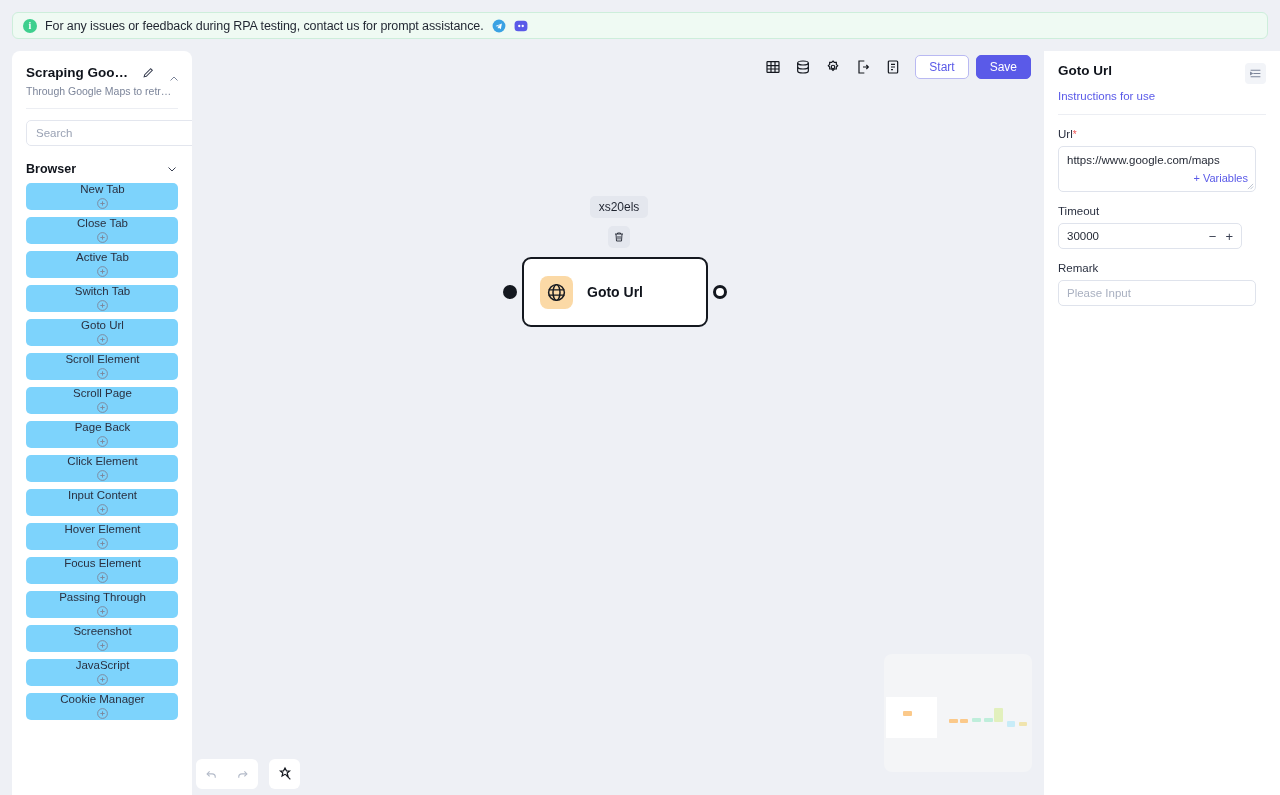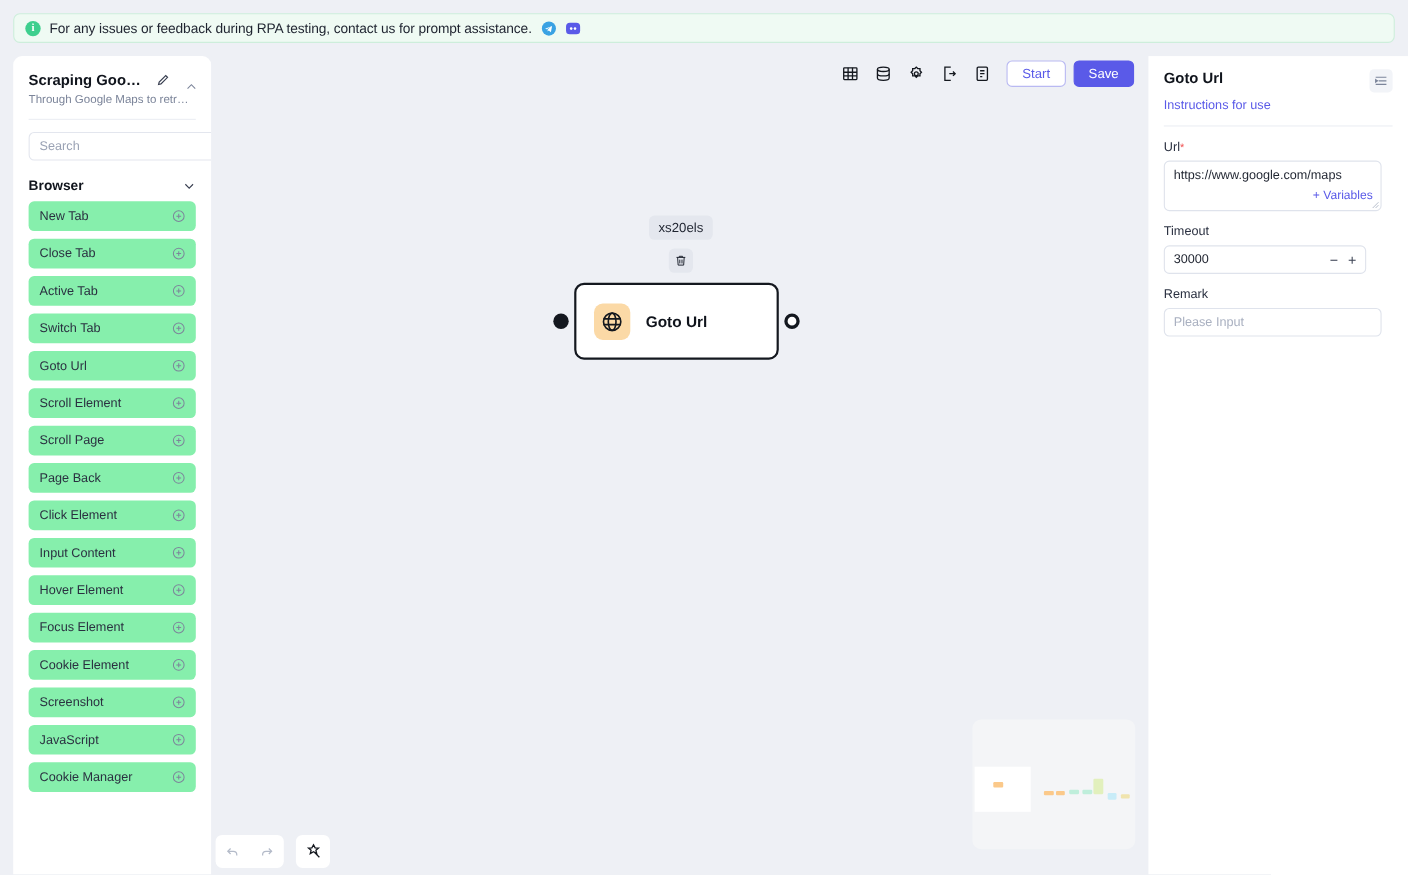--- a/index.html
+++ b/index.html
@@ -61,23 +61,24 @@
   }
   .sb-search::placeholder { color: #9aa2b4; }
   .sb-group {
     display: flex; align-items: center; justify-content: space-between;
     margin: 16px 14px 0 14px;
   }
   .sb-group-label { font-size: 12.5px; font-weight: bold; color: #10141c; }
   .sb-list { margin-top: 4px; }
   .sb-item {
     height: 27px; margin: 7px 14px 0 14px;
-    background: #86efac; border-radius: 5px;
+    background: #7dd3fc; border-radius: 5px;
     display: flex; align-items: center; justify-content: space-between;
     padding: 0 9px 0 10px;
+    flex-direction: column;
   }
   .sb-item-label { font-size: 11.5px; color: #2a3040; }
   .plus-icon { width: 13px; height: 13px; flex: 0 0 auto; }
 
   
   .canvas { position: absolute; left: 192px; top: 51px; width: 852px; height: 744px; background: #eef0f5; }
 
   .node-wrap { position: absolute; left: 330px; top: 145px; }
   .node-chips { display: flex; align-items: center; gap: 8px; margin-bottom: 9px; padding-left: 8px; flex-direction: column; }
   .chip {
@@ -276,21 +277,21 @@
         </svg>
       </div>
       <div class="sb-item">
         <span class="sb-item-label">Focus Element</span>
         <svg class="plus-icon" viewBox="0 0 24 24" fill="none" stroke="#7c859a" stroke-width="1.7">
           <circle cx="12" cy="12" r="9"></circle>
           <path d="M12 8v8M8 12h8"></path>
         </svg>
       </div>
       <div class="sb-item">
-        <span class="sb-item-label">Cookie Element</span>
+        <span class="sb-item-label">Passing Through</span>
         <svg class="plus-icon" viewBox="0 0 24 24" fill="none" stroke="#7c859a" stroke-width="1.7">
           <circle cx="12" cy="12" r="9"></circle>
           <path d="M12 8v8M8 12h8"></path>
         </svg>
       </div>
       <div class="sb-item">
         <span class="sb-item-label">Screenshot</span>
         <svg class="plus-icon" viewBox="0 0 24 24" fill="none" stroke="#7c859a" stroke-width="1.7">
           <circle cx="12" cy="12" r="9"></circle>
           <path d="M12 8v8M8 12h8"></path>

